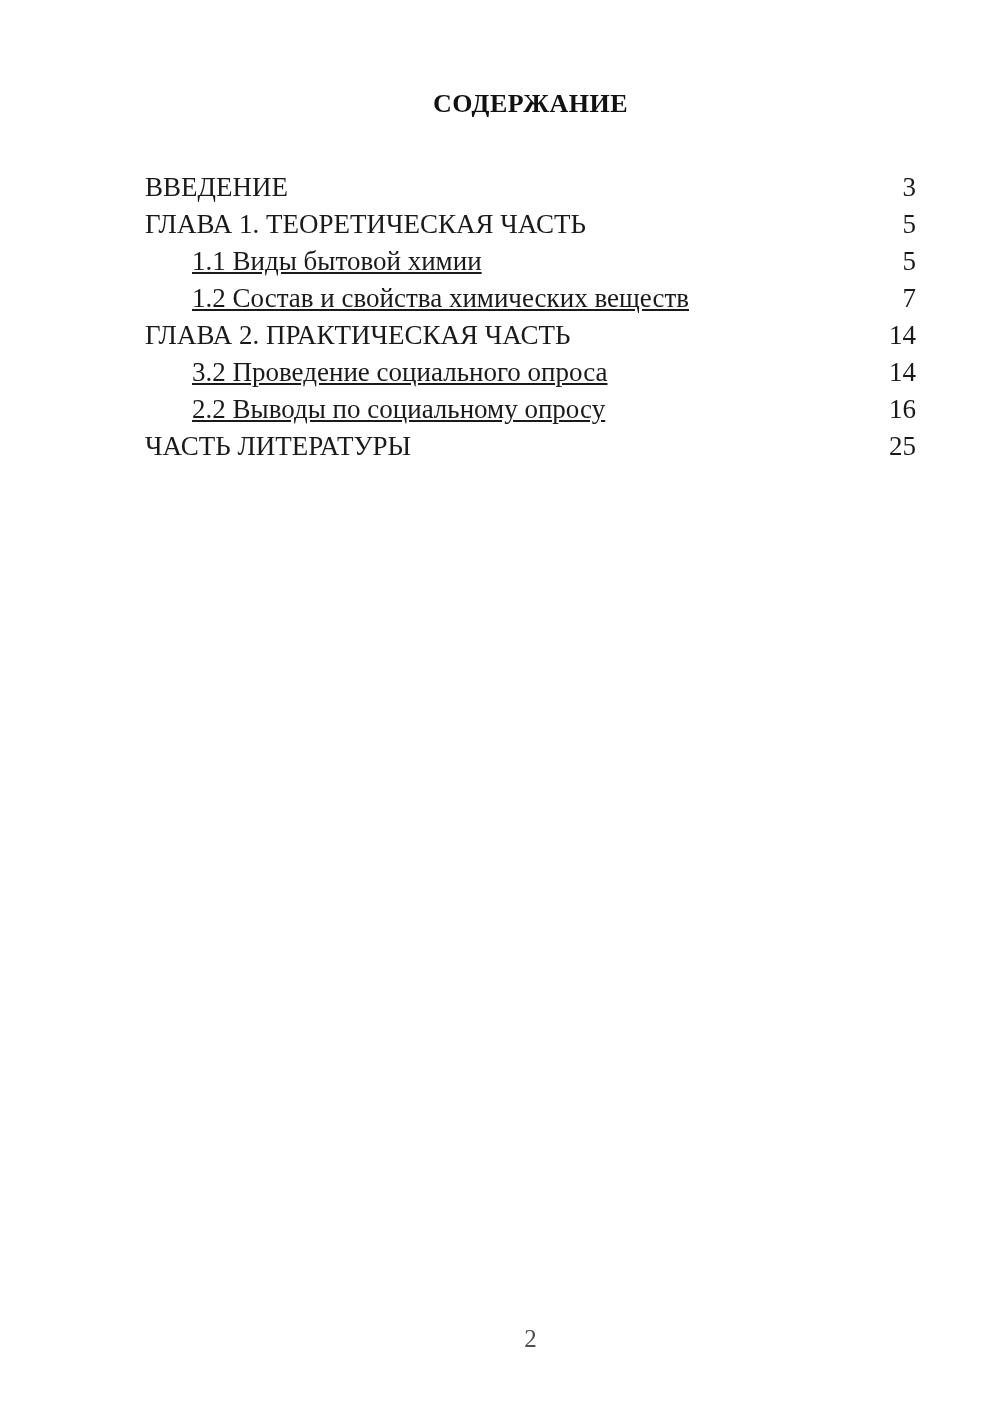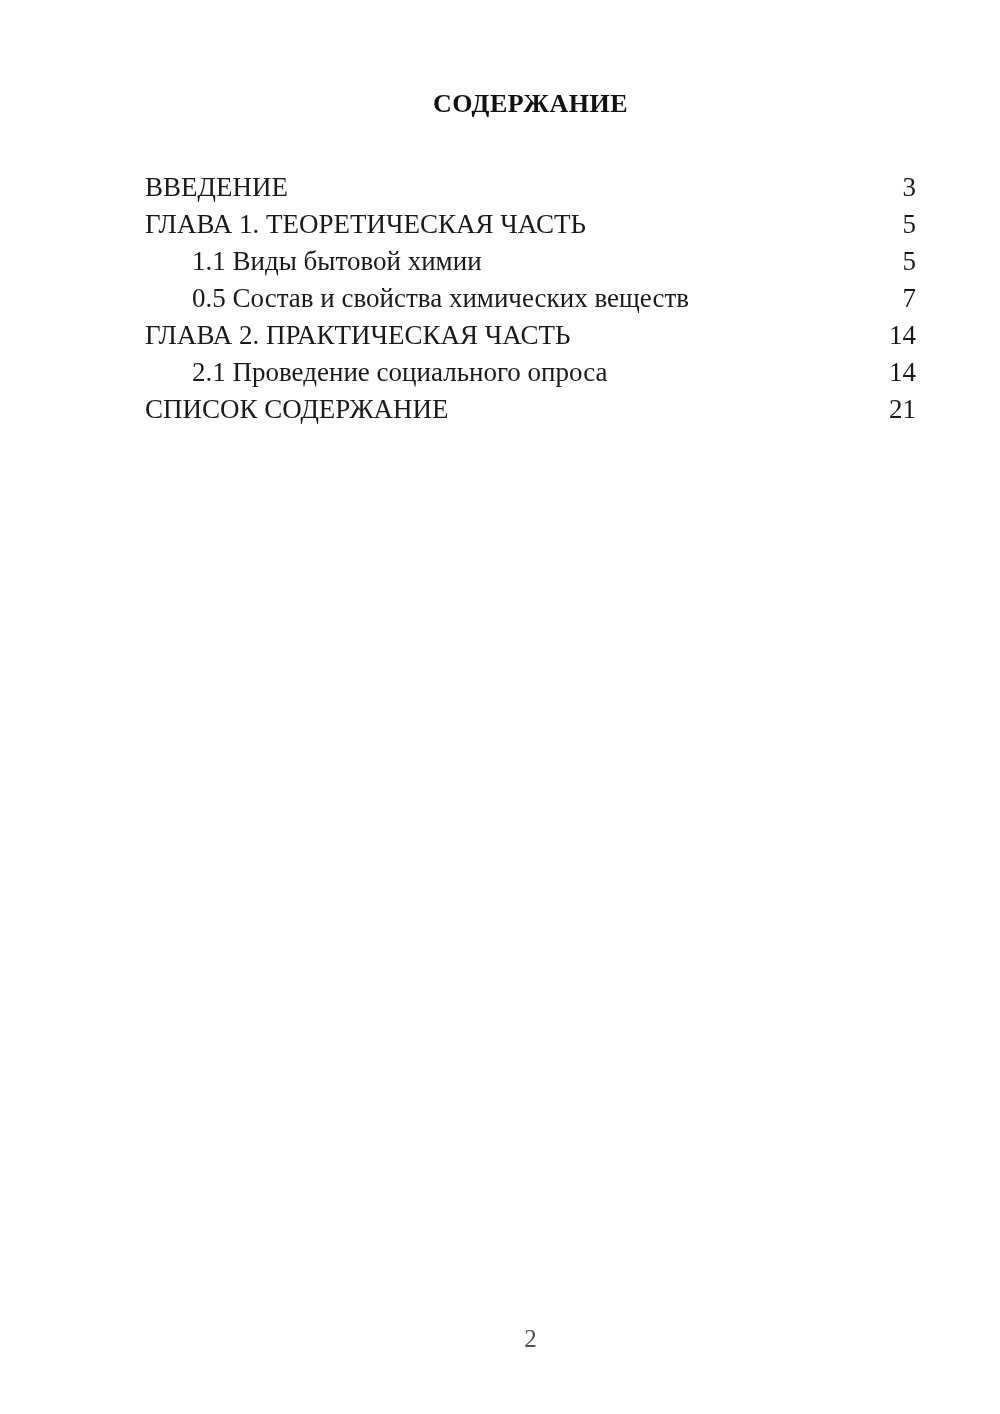--- a/index.html
+++ b/index.html
@@ -41,20 +41,21 @@
     font-size: 27px;
     line-height: 37px;
     white-space: nowrap;
   }
   .toc-row .toc-label {
     flex: 1 1 auto;
     overflow: hidden;
   }
   .toc-row.indent .toc-label {
     padding-left: 47px;
+    text-decoration: underline;
   }
   .toc-row .toc-page {
     flex: 0 0 auto;
     text-align: right;
     padding-left: 20px;
   }
   .folio {
     position: absolute;
     top: 1325px;
     left: 145px;
@@ -78,31 +79,35 @@
         </div>
         <div class="toc-row">
           <span class="toc-label">ГЛАВА 1. ТЕОРЕТИЧЕСКАЯ ЧАСТЬ</span>
           <span class="toc-page">5</span>
         </div>
         <div class="toc-row indent">
           <span class="toc-label">1.1 Виды бытовой химии</span>
           <span class="toc-page">5</span>
         </div>
         <div class="toc-row indent">
-          <span class="toc-label">0.5 Состав и свойства химических веществ</span>
+          <span class="toc-label">1.2 Состав и свойства химических веществ</span>
           <span class="toc-page">7</span>
         </div>
         <div class="toc-row">
           <span class="toc-label">ГЛАВА 2. ПРАКТИЧЕСКАЯ ЧАСТЬ</span>
           <span class="toc-page">14</span>
         </div>
         <div class="toc-row indent">
-          <span class="toc-label">2.1 Проведение социального опроса</span>
+          <span class="toc-label">3.2 Проведение социального опроса</span>
           <span class="toc-page">14</span>
         </div>
+        <div class="toc-row indent">
+          <span class="toc-label">2.2 Выводы по социальному опросу</span>
+          <span class="toc-page">16</span>
+        </div>
         <div class="toc-row">
-          <span class="toc-label">СПИСОК СОДЕРЖАНИЕ</span>
-          <span class="toc-page">21</span>
+          <span class="toc-label">ЧАСТЬ ЛИТЕРАТУРЫ</span>
+          <span class="toc-page">25</span>
         </div>
       </div>
   </div>
   <div class="folio">2</div>
 </div>
 
 </body></html>

